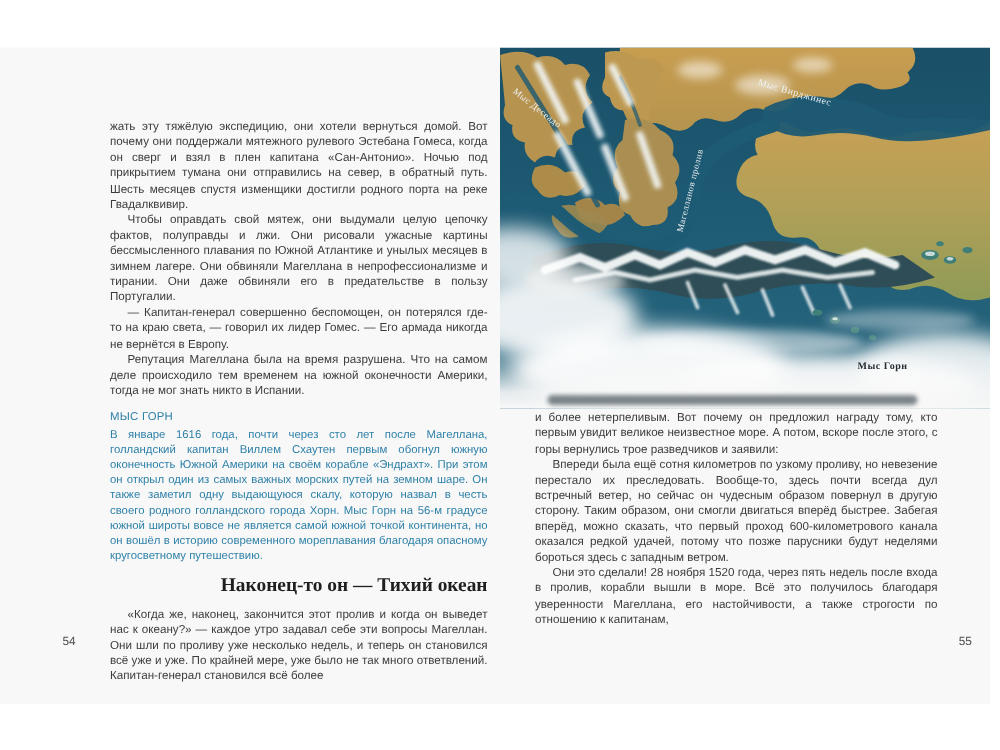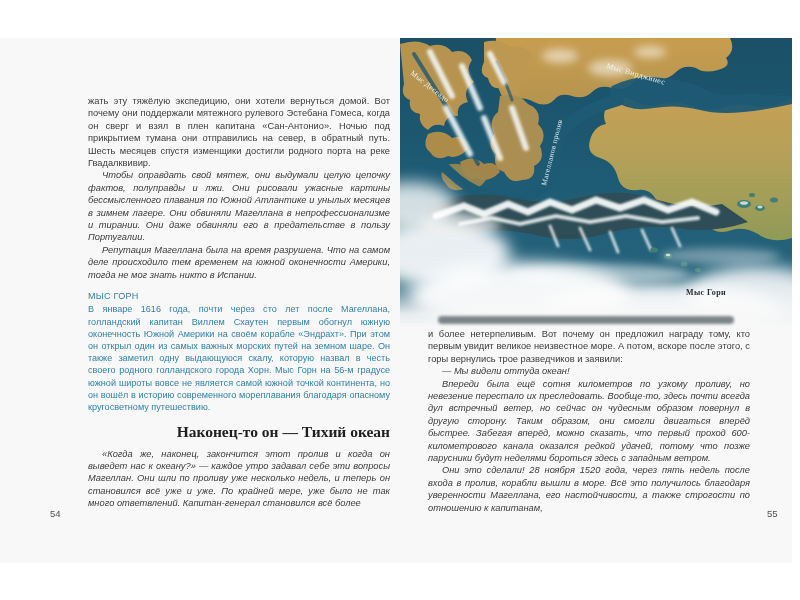--- a/index.html
+++ b/index.html
@@ -4,21 +4,21 @@
 <style>
   html,body { margin:0; padding:0; background:#ffffff; }
   body { width:800px; height:600px; overflow:hidden; font-family:"Liberation Sans", sans-serif; }
   .stage { position:relative; width:800px; height:600px; background:#ffffff; }
   .spread { position:absolute; left:0; top:38px; width:792px; height:525px; background:#f8f8f8; }
 
   .col { position:absolute; font-size:9.3px; line-height:12.4px; color:#3b3b3b; text-align:justify; }
   .col-left  { left:88px;  top:57px;  width:302px; }
   .col-right { left:428px; top:290px; width:322px; }
   .para { margin:0; }
-  .para.ind { text-indent:14px;font-style:italic; }
+  .para.ind { text-indent:14px; }
 
   .sidebar { color:#2f81a9; font-size:9.1px; line-height:12.2px; margin-top:9px; }
   .sidebar-title { margin:0 0 1px 0; letter-spacing:.2px; }
 
   .chapter-heading { font-family:"Liberation Serif", serif; font-weight:bold; font-size:15.5px;
                      color:#1f1f1f; text-align:right; margin:13px 0 9px 0; }
 
   .pagenum { position:absolute; font-size:9.5px; color:#4f4f4f;text-align:right; }
   .pagenum-left  { left:50px;  top:470px; }
   .pagenum-right { left:744px; top:470px;margin-left:23px; }
@@ -147,38 +147,38 @@
       <text transform="translate(10,36) rotate(38)" font-size="7.3" fill="#eef3f4">Мыс Десеадо</text>
       <text transform="translate(206,30) rotate(16)" font-size="7.8" fill="#eef3f4">Мыс Вирджинес</text>
       <text transform="translate(146,148) rotate(-76)" font-size="7.3" fill="#e8eef0">Магелланов пролив</text>
       <text x="286" y="257" font-size="8" font-weight="600" fill="#262e34">Мыс Горн</text>
     </svg>
 
     <div class="col col-left">
       <div>
           <p class="para">жать эту тяжёлую экспедицию, они хотели вернуться домой. Вот почему они поддержали мятежного рулевого Эстебана Гомеса, когда он сверг и взял в плен капитана «Сан-Антонио». Ночью под прикрытием тумана они отправились на север, в обратный путь. Шесть месяцев спустя изменщики достигли родного порта на реке Гвадалквивир.</p>
           <p class="para ind">Чтобы оправдать свой мятеж, они выдумали целую цепочку фактов, полуправды и лжи. Они рисовали ужасные картины бессмысленного плавания по Южной Атлантике и унылых месяцев в зимнем лагере. Они обвиняли Магеллана в непрофессионализме и тирании. Они даже обвиняли его в предательстве в пользу Португалии.</p>
+          <p class="para ind">— Капитан-генерал совершенно беспомощен, он потерялся где-то на краю света, — говорил их лидер Гомес. — Его армада никогда не вернётся в Европу.</p>
           <p class="para ind">Репутация Магеллана была на время разрушена. Что на самом деле происходило тем временем на южной оконечности Америки, тогда не мог знать никто в Испании.</p>
         </div>
 
       <div class="sidebar">
         <p class="sidebar-title">МЫС ГОРН</p>
         <p class="para">В январе 1616 года, почти через сто лет после Магеллана, голландский капитан Виллем Схаутен первым обогнул южную оконечность Южной Америки на своём корабле «Эндрахт». При этом он открыл один из самых важных морских путей на земном шаре. Он также заметил одну выдающуюся скалу, которую назвал в честь своего родного голландского города Хорн. Мыс Горн на 56-м градусе южной широты вовсе не является самой южной точкой континента, но он вошёл в историю современного мореплавания благодаря опасному кругосветному путешествию.</p>
       </div>
 
       <h2 class="chapter-heading">Наконец-то он — Тихий океан</h2>
 
       <div>
           <p class="para ind">«Когда же, наконец, закончится этот пролив и когда он выведет нас к океану?» — каждое утро задавал себе эти вопросы Магеллан. Они шли по проливу уже несколько недель, и теперь он становился всё уже и уже. По крайней мере, уже было не так много ответвлений. Капитан-генерал становился всё более</p>
         </div>
     </div>
 
     <div class="col col-right">
         <p class="para">и более нетерпеливым. Вот почему он предложил награду тому, кто первым увидит великое неизвестное море. А потом, вскоре после этого, с горы вернулись трое разведчиков и заявили:</p>
-        <p class="para ind">— Мы видели оттуда океан!</p>
         <p class="para ind">Впереди была ещё сотня километров по узкому проливу, но невезение перестало их преследовать. Вообще-то, здесь почти всегда дул встречный ветер, но сейчас он чудесным образом повернул в другую сторону. Таким образом, они смогли двигаться вперёд быстрее. Забегая вперёд, можно сказать, что первый проход 600-километрового канала оказался редкой удачей, потому что позже парусники будут неделями бороться здесь с западным ветром.</p>
         <p class="para ind">Они это сделали! 28 ноября 1520 года, через пять недель после входа в пролив, корабли вышли в море. Всё это получилось благодаря уверенности Магеллана, его настойчивости, а также строгости по отношению к капитанам,</p>
       </div>
 
     <div class="pagenum pagenum-left">54</div>
     <div class="pagenum pagenum-right">55</div>
   </div>
 </div>
 
 </body></html>

